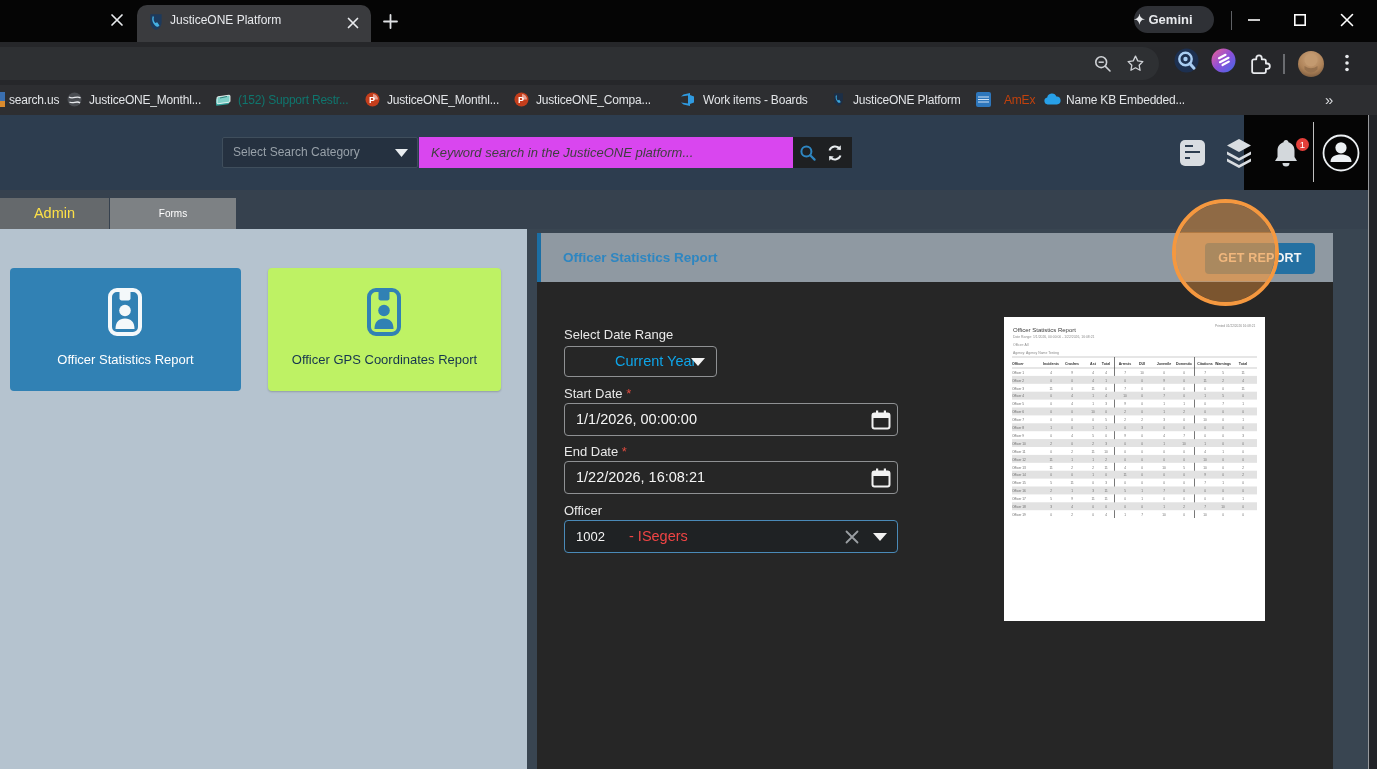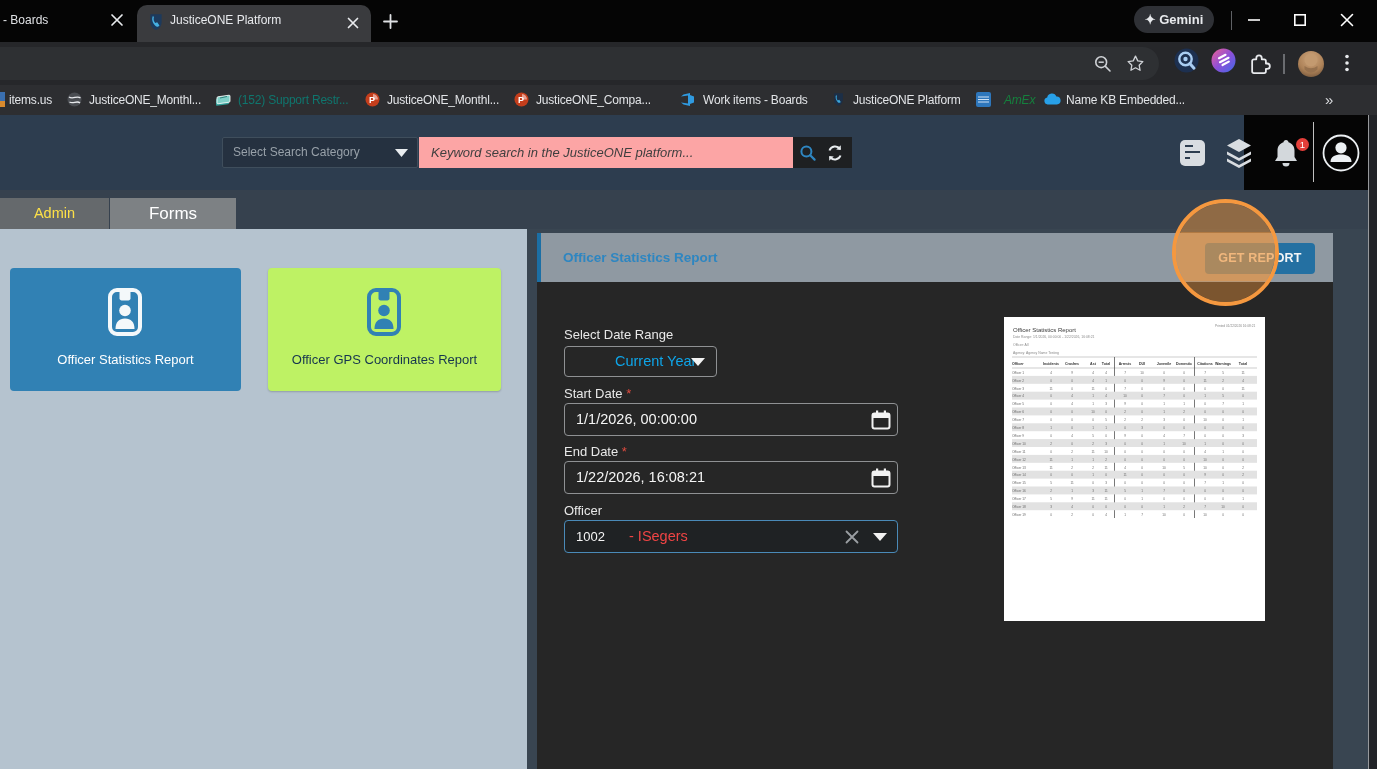--- a/index.html
+++ b/index.html
@@ -2,37 +2,36 @@
 <html><head><meta charset="utf-8">
 <style>
 *{margin:0;padding:0;box-sizing:border-box;}
 html,body{width:1377px;height:769px;overflow:hidden;background:#050505;}
 body{font-family:"Liberation Sans",sans-serif;position:relative;}
 .abs{position:absolute;}
 </style></head>
 <body>
 
 <div class="abs" style="left:0;top:0;width:1377px;height:42px;background:#050505;">
-  <div class="abs" style="left:3px;top:0;width:125px;height:40px;color:#dfe1e4;font-size:12px;line-height:40px;">- Boards</div>
   <svg class="abs" style="left:110px;top:13px;" width="14" height="14" viewBox="0 0 14 14">
       <path d="M2 2 L12 12 M12 2 L2 12" stroke="#e8eaed" stroke-width="1.7" stroke-linecap="round"></path>
     </svg>
   <div class="abs" style="left:137px;top:5px;width:234px;height:37px;background:#3a3b3e;border-radius:10px 10px 0 0;"></div>
   <svg class="abs" style="left:147px;top:13px;" width="18" height="18" viewBox="0 0 24 24">
     <path d="M4.5 1.5 L19.5 1.5 L19.5 12 C19.5 18.5 14 22.5 12 22.5 C10 22.5 4.5 18.5 4.5 12 Z" fill="#1d3a5c"></path>
     <path d="M8 3.6 C5.8 7.6 7 13 11.4 17.4 C13 19 15.2 18.4 16.6 16.6 L13.6 12.2 L10.9 13.3 C9 11 8.3 8.4 9.2 5.8 Z" fill="#45b0e2"></path>
   </svg>
   <div class="abs" style="left:170px;top:0;width:160px;height:42px;color:#e8eaed;font-size:12px;line-height:41px;">JusticeONE Platform</div>
   <svg class="abs" style="left:346px;top:16px;" width="14" height="14" viewBox="0 0 14 14">
       <path d="M2.5 2.5 L11.5 11.5 M11.5 2.5 L2.5 11.5" stroke="#e8eaed" stroke-width="1.7" stroke-linecap="round"></path>
     </svg>
   <svg class="abs" style="left:383px;top:14px;" width="15" height="15" viewBox="0 0 15 15">
       <path d="M7.5 1 L7.5 14 M1 7.5 L14 7.5" stroke="#dfe1e4" stroke-width="1.8" stroke-linecap="round"></path>
     </svg>
-  <div class="abs" style="left:1134px;top:6px;width:80px;height:27px;background:#2f3136;border-radius:14px;color:#e8eaed;font-size:13px;font-weight:bold;line-height:27px;text-align:center;">✦ Gemini</div>
+  <div class="abs" style="left:1134px;top:6px;width:80px;height:27px;background:#2f3136;border-radius:14px;color:#e8eaed;font-size:13px;font-weight:bold;line-height:27px;text-align:left;">✦ Gemini</div>
   <div class="abs" style="left:1231px;top:11px;width:1px;height:19px;background:#5f6165;"></div>
   <svg class="abs" style="left:1246px;top:12px;" width="16" height="16" viewBox="0 0 16 16">
       <path d="M2 8 L14 8" stroke="#fff" stroke-width="1.6"></path>
     </svg>
   <svg class="abs" style="left:1292px;top:12px;" width="16" height="16" viewBox="0 0 16 16">
       <rect x="2.8" y="2.8" width="10.4" height="10.4" fill="none" stroke="#fff" stroke-width="1.6"></rect>
     </svg>
   <svg class="abs" style="left:1339px;top:12px;" width="16" height="16" viewBox="0 0 16 16">
       <path d="M2.5 2.5 L13.5 13.5 M13.5 2.5 L2.5 13.5" stroke="#fff" stroke-width="1.6" stroke-linecap="round"></path>
     </svg>
@@ -86,21 +85,21 @@
     <circle cx="10" cy="3.5" r="1.8" fill="#e8eaed"></circle>
       <circle cx="10" cy="10" r="1.8" fill="#e8eaed"></circle>
       <circle cx="10" cy="16.5" r="1.8" fill="#e8eaed"></circle>
   </svg>
 </div>
 <div class="abs" style="left:0;top:85px;width:1377px;height:30px;background:#2d2e31;"></div>
 <svg class="abs" width="5" height="15" style="left:0;top:92px;" viewBox="0 0 5 15">
     <rect width="5" height="15" fill="#3a6fb0"></rect>
     <rect y="9" width="5" height="6" fill="#d88a2e"></rect>
   </svg>
-<div class="abs" style="left:9px;top:85px;height:30px;line-height:30px;color:#e2e4e7;font-size:12px;letter-spacing:-0.2px;">items.us</div>
+<div class="abs" style="left:9px;top:85px;height:30px;line-height:30px;color:#e2e4e7;font-size:12px;letter-spacing:-0.2px;">search.us</div>
 <div class="abs" style="left:67px;top:92px;"><svg width="15" height="15" viewBox="0 0 15 15">
       <circle cx="7.5" cy="7.5" r="7" fill="#4a4d52"></circle>
       <path d="M2 5 C6 8 10 3 13.5 6" stroke="#e8eaed" stroke-width="1.3" fill="none"></path>
       <path d="M2.5 10 C6 12.5 10 8 13 11" stroke="#e8eaed" stroke-width="1.3" fill="none"></path>
     </svg></div>
 <div class="abs" style="left:89px;top:85px;height:30px;line-height:30px;color:#e2e4e7;font-size:12px;letter-spacing:-0.2px;">JusticeONE_Monthl...</div>
 <div class="abs" style="left:215px;top:92px;"><svg width="16" height="15" viewBox="0 0 16 15">
       <rect x="1" y="4" width="13" height="7" rx="1" transform="skewY(-8) translate(0,3)" fill="#2e9e98"></rect>
       <rect x="2" y="2.2" width="13" height="7" rx="1" transform="skewY(-8) translate(0,3)" fill="#7fd0c8" stroke="#fff" stroke-width="0.8"></rect>
       <path d="M5 6 L12 4.5" stroke="#2e7e78" stroke-width="1"></path>
@@ -124,34 +123,34 @@
 <div class="abs" style="left:703px;top:85px;height:30px;line-height:30px;color:#e2e4e7;font-size:12px;letter-spacing:-0.2px;">Work items - Boards</div>
 <div class="abs" style="left:831px;top:92px;"><svg width="15" height="15" viewBox="0 0 24 24">
       <path d="M5 2 L19 2 L19 12 C19 18 14 22 12 22 C10 22 5 18 5 12 Z" fill="#1c2f47"></path>
       <path d="M8.2 4.2 C6.4 7.8 7.4 12.6 11.2 16.6 C12.6 18 14.4 17.4 15.6 16 L13.2 12.4 L10.8 13.4 C9.2 11.4 8.6 9 9.4 6.6 Z" fill="#3aa7dd"></path>
     </svg></div>
 <div class="abs" style="left:853px;top:85px;height:30px;line-height:30px;color:#e2e4e7;font-size:12px;letter-spacing:-0.2px;">JusticeONE Platform</div>
 <div class="abs" style="left:976px;top:92px;"><svg width="15" height="15" viewBox="0 0 15 15">
       <rect width="15" height="15" rx="2" fill="#2e77bc"></rect>
       <path d="M2 5 L13 5 M2 7.5 L13 7.5 M2 10 L13 10" stroke="#cfe2f4" stroke-width="1"></path>
     </svg></div>
-<div class="abs" style="left:1004px;top:85px;height:30px;line-height:30px;color:#15803d;font-size:12px;letter-spacing:-0.2px;font-style:italic;">AmEx</div>
+<div class="abs" style="left:1004px;top:85px;height:30px;line-height:30px;color:#c2410c;font-size:12px;letter-spacing:-0.2px;">AmEx</div>
 <div class="abs" style="left:1043px;top:92px;"><svg width="18" height="15" viewBox="0 0 18 15">
       <path d="M4.6 12.5 a3.6 3.6 0 0 1 -0.4 -7.1 a4.8 4.8 0 0 1 9.2 -0.9 a3.6 3.6 0 0 1 0.4 8 z" fill="#28a0e8"></path>
     </svg></div>
 <div class="abs" style="left:1066px;top:85px;height:30px;line-height:30px;color:#e2e4e7;font-size:12px;letter-spacing:-0.2px;">Name KB Embedded...</div>
 <div class="abs" style="left:1325px;top:85px;height:30px;line-height:29px;color:#dadcdf;font-size:15px;">»</div>
 <div class="abs" style="left:0;top:115px;width:1244px;height:75px;background:#2d3d4f;">
   <div class="abs" style="left:222px;top:22px;width:196px;height:31px;background:#253140;border:1px solid #3f4e5c;border-radius:2px;">
     <div class="abs" style="left:10px;top:0;width:160px;height:29px;line-height:29px;color:#98a1a9;font-size:12px;">Select Search Category</div>
     <svg class="abs" style="left:172px;top:11px;" width="13" height="8" viewBox="0 0 13 8">
         <path d="M0 0 L13 0 L6.5 8 Z" fill="#e8ecef"></path>
       </svg>
   </div>
-  <div class="abs" style="left:419px;top:22px;width:374px;height:31px;background:#fca5a5;">
+  <div class="abs" style="left:419px;top:22px;width:374px;height:31px;background:#d946ef;">
     <div class="abs" style="left:12px;top:0;width:360px;height:31px;line-height:31px;color:#3f3f3f;font-size:13px;font-style:italic;">Keyword search in the JusticeONE platform...</div>
   </div>
   <div class="abs" style="left:793px;top:22px;width:59px;height:31px;background:#1e2022;">
     <svg class="abs" style="left:6px;top:7px;" width="18" height="18" viewBox="0 0 18 18">
         <circle cx="7.4" cy="7.4" r="5" fill="none" stroke="#2e86c1" stroke-width="2"></circle>
         <path d="M11.2 11.2 L15.6 15.6" stroke="#2e86c1" stroke-width="2.2" stroke-linecap="round"></path>
       </svg>
     <svg class="abs" style="left:32px;top:6px;" width="20" height="20" viewBox="0 0 20 20">
       <path d="M4.5 7.5 A6 6 0 0 1 15 6" fill="none" stroke="#e8ecef" stroke-width="2"></path>
       <path d="M15.5 12.5 A6 6 0 0 1 5 14" fill="none" stroke="#e8ecef" stroke-width="2"></path>
@@ -177,21 +176,21 @@
   <div class="abs" style="left:1313px;top:7px;width:1px;height:60px;background:rgba(255,255,255,0.75);"></div>
   <svg class="abs" style="left:1322px;top:19px;" width="38" height="38" viewBox="0 0 38 38">
     <circle cx="19" cy="19" r="17.5" fill="none" stroke="#ecf0f3" stroke-width="1.8"></circle>
     <circle cx="19" cy="13.8" r="5.6" fill="#ecf0f3"></circle>
     <path d="M8.5 28 C8.5 22.5 13 20.5 19 20.5 C25 20.5 29.5 22.5 29.5 28 Z" fill="#ecf0f3"></path>
   </svg>
 </div>
 
 <div class="abs" style="left:0;top:190px;width:1368px;height:39px;background:#36414e;">
   <div class="abs" style="left:0;top:8px;width:109px;height:31px;background:#65696c;color:#fde047;font-size:14.5px;text-align:center;line-height:31px;">Admin</div>
-  <div class="abs" style="left:110px;top:8px;width:126px;height:31px;background:#7d8184;color:#fff;font-size:17px;text-align:center;line-height:31px;">Forms</div>
+  <div class="abs" style="left:110px;top:8px;width:126px;height:31px;background:#7d8184;color:#fff;font-size:10px;text-align:center;line-height:31px;">Forms</div>
 </div>
 <div class="abs" style="left:0;top:229px;width:527px;height:540px;background:#b5c3cf;">
   <div class="abs" style="left:10px;top:39px;width:231px;height:123px;background:#3181b4;border-radius:4px;">
     <div class="abs" style="left:98px;top:20px;"><svg width="34" height="48" viewBox="0 0 34 48">
 <rect x="2" y="2" width="30" height="44" rx="7" fill="none" stroke="#f4f8fa" stroke-width="4"></rect>
 <path d="M11.5 4 L22.5 4 L22.5 10.2 C22.5 11.5 21.6 12.4 20.3 12.4 L13.7 12.4 C12.4 12.4 11.5 11.5 11.5 10.2 Z" fill="#f4f8fa"></path>
 <circle cx="17" cy="22.5" r="5.8" fill="#f4f8fa"></circle>
 <path d="M7.5 41 C7.5 34 11 30.5 17 30.5 C23 30.5 26.5 34 26.5 41 Z" fill="#f4f8fa"></path>
 </svg></div>
     <div class="abs" style="left:0;top:84px;width:231px;text-align:center;color:#fff;font-size:13px;">Officer Statistics Report</div>

